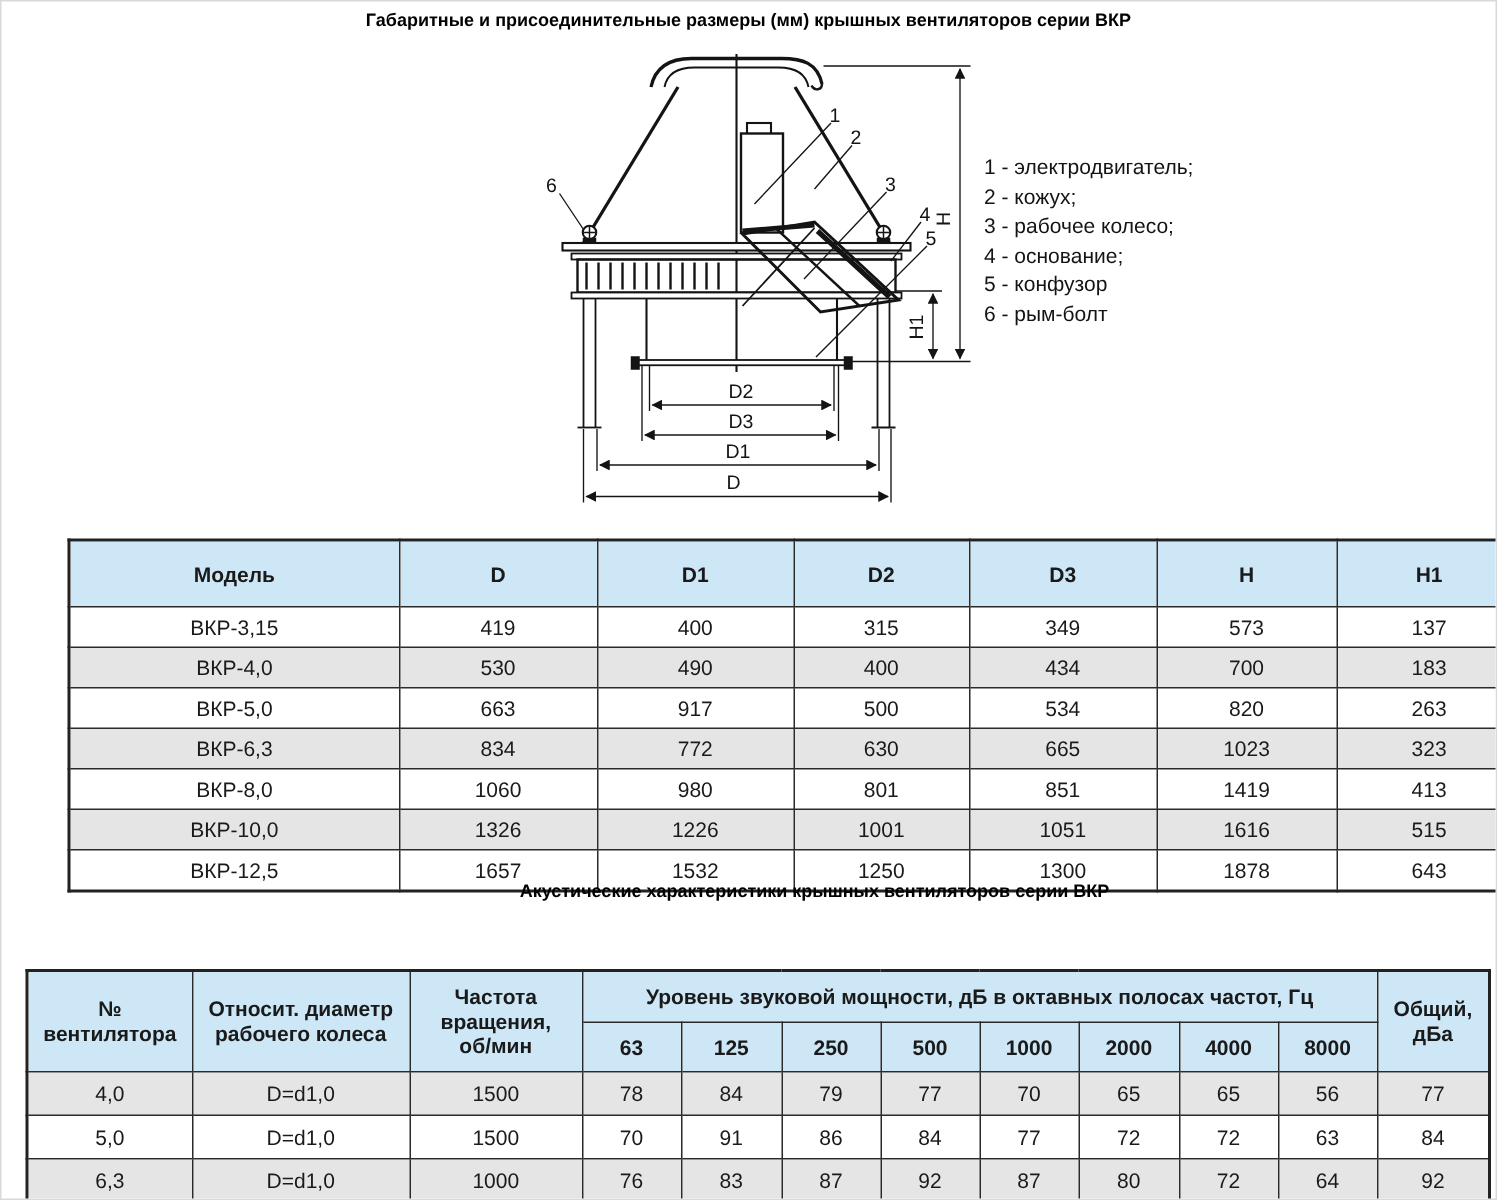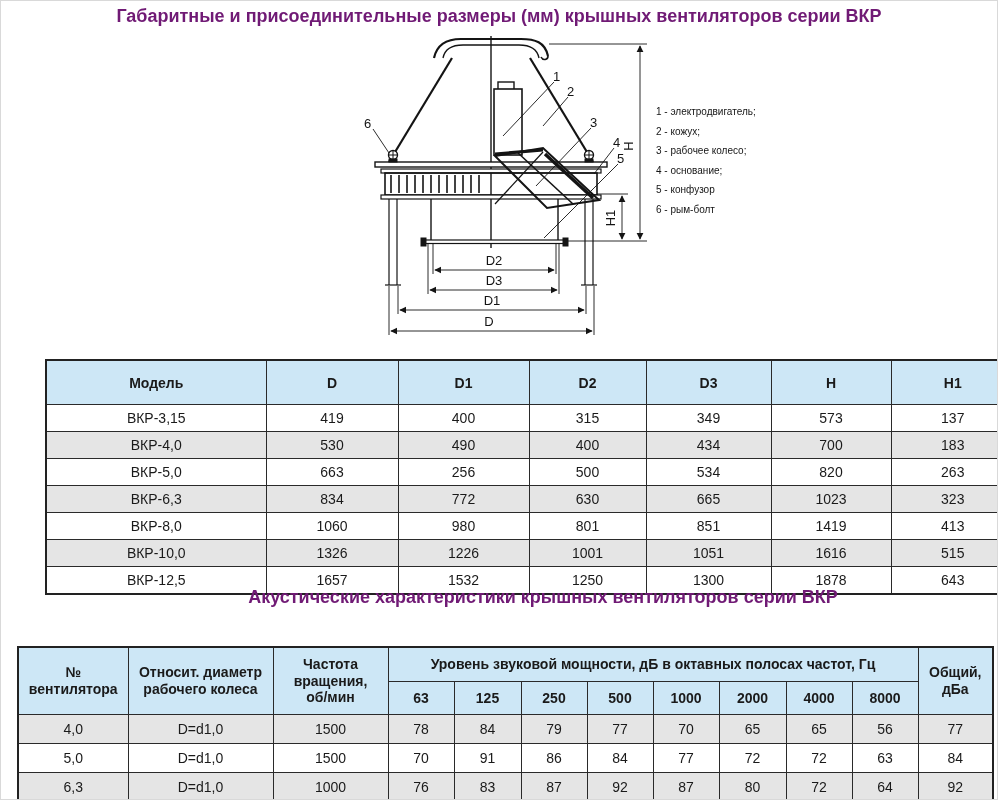--- a/index.html
+++ b/index.html
@@ -3,28 +3,28 @@
 <meta charset="utf-8">
 <style>
   html,body { margin:0; padding:0; background:#ffffff; }
   .page {
     position:relative; width:998px; height:800px; box-sizing:border-box;
     background:#ffffff; border:1px solid #d9d9d9; overflow:hidden;
     font-family:"Liberation Sans", sans-serif; color:#1a1a1a;
   }
   .title {
     position:absolute; left:0; width:100%; text-align:center;
-    color:#701a75; font-size:18px; font-weight:bold; white-space:nowrap;
+    color:#000000; font-size:12px; font-weight:bold; white-space:nowrap;
   }
   #title-dimensions { top:5px; }
   #title-acoustic   { top:586px;padding-left:44px; }
 
   
   .diagram-svg { position:absolute; left:330px; top:33px; width:320px; height:312px; }
-  .legend { position:absolute; left:655px; top:101px; font-size:10px; line-height:19.5px; color:#141414; }
+  .legend { position:absolute; left:655px; top:101px; font-size:14px; line-height:19.5px; color:#141414; }
   .legend div { white-space:nowrap; }
   svg text { font-family:"Liberation Sans", sans-serif; fill:#141414; }
   .callout { font-size:13px; }
   .dimlabel { font-size:13px; }
 
   
   table { border-collapse:collapse; table-layout:fixed; position:absolute; background:#fff; }
   th, td { border:1px solid #2a2a2a; text-align:center; vertical-align:middle; padding:0; overflow:hidden; }
   th { background:#cde7f6; font-weight:bold; }
   tr.alt td { background:#e5e5e5; }
@@ -228,21 +228,21 @@
           <td>530</td>
           <td>490</td>
           <td>400</td>
           <td>434</td>
           <td>700</td>
           <td>183</td>
         </tr>
         <tr>
           <td>ВКР-5,0</td>
           <td>663</td>
-          <td>256</td>
+          <td>917</td>
           <td>500</td>
           <td>534</td>
           <td>820</td>
           <td>263</td>
         </tr>
         <tr class="alt">
           <td>ВКР-6,3</td>
           <td>834</td>
           <td>772</td>
           <td>630</td>

